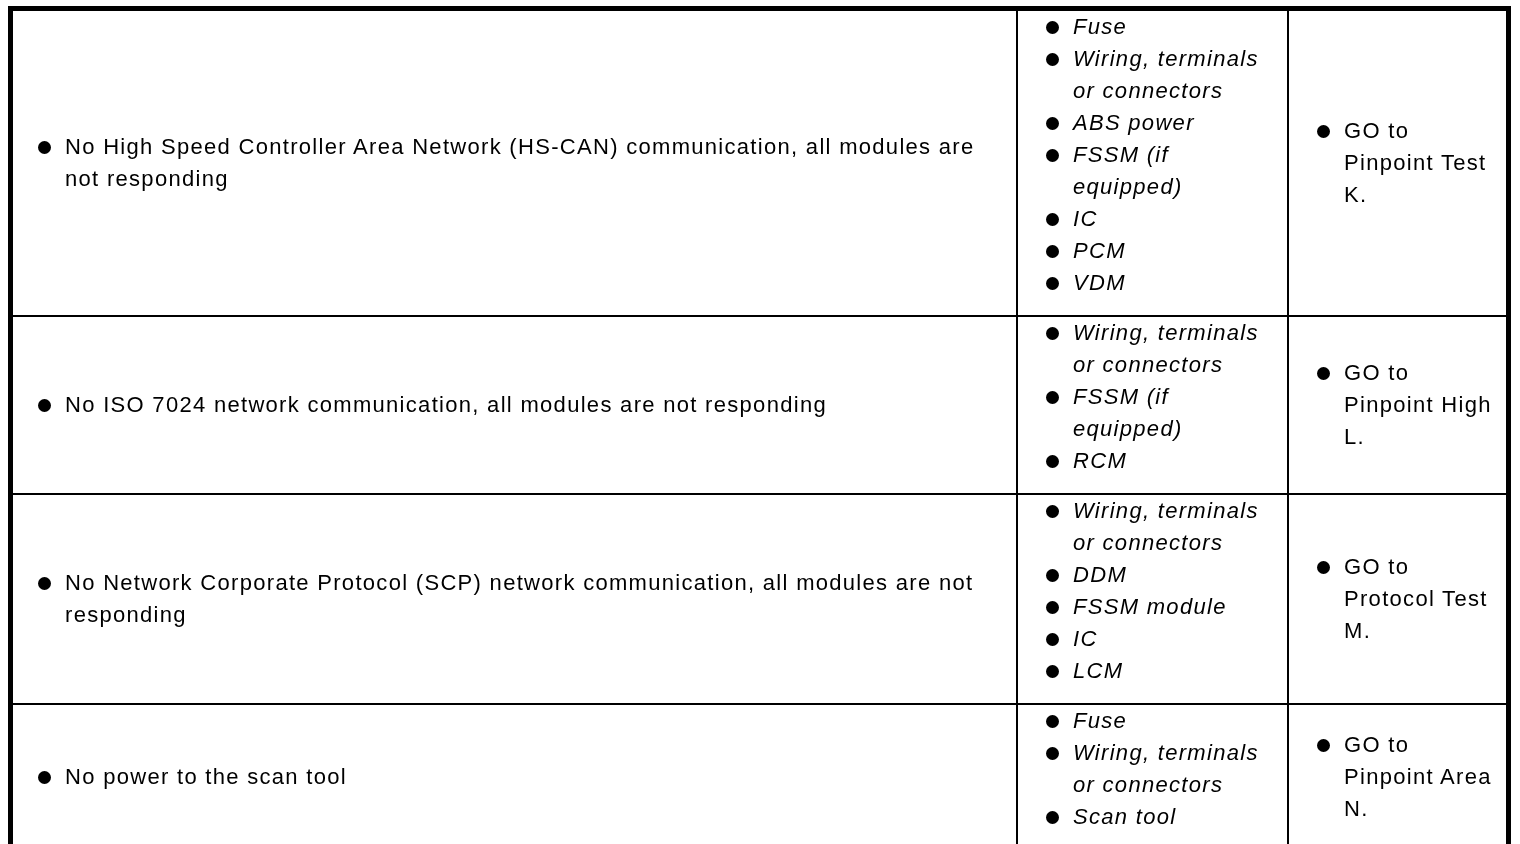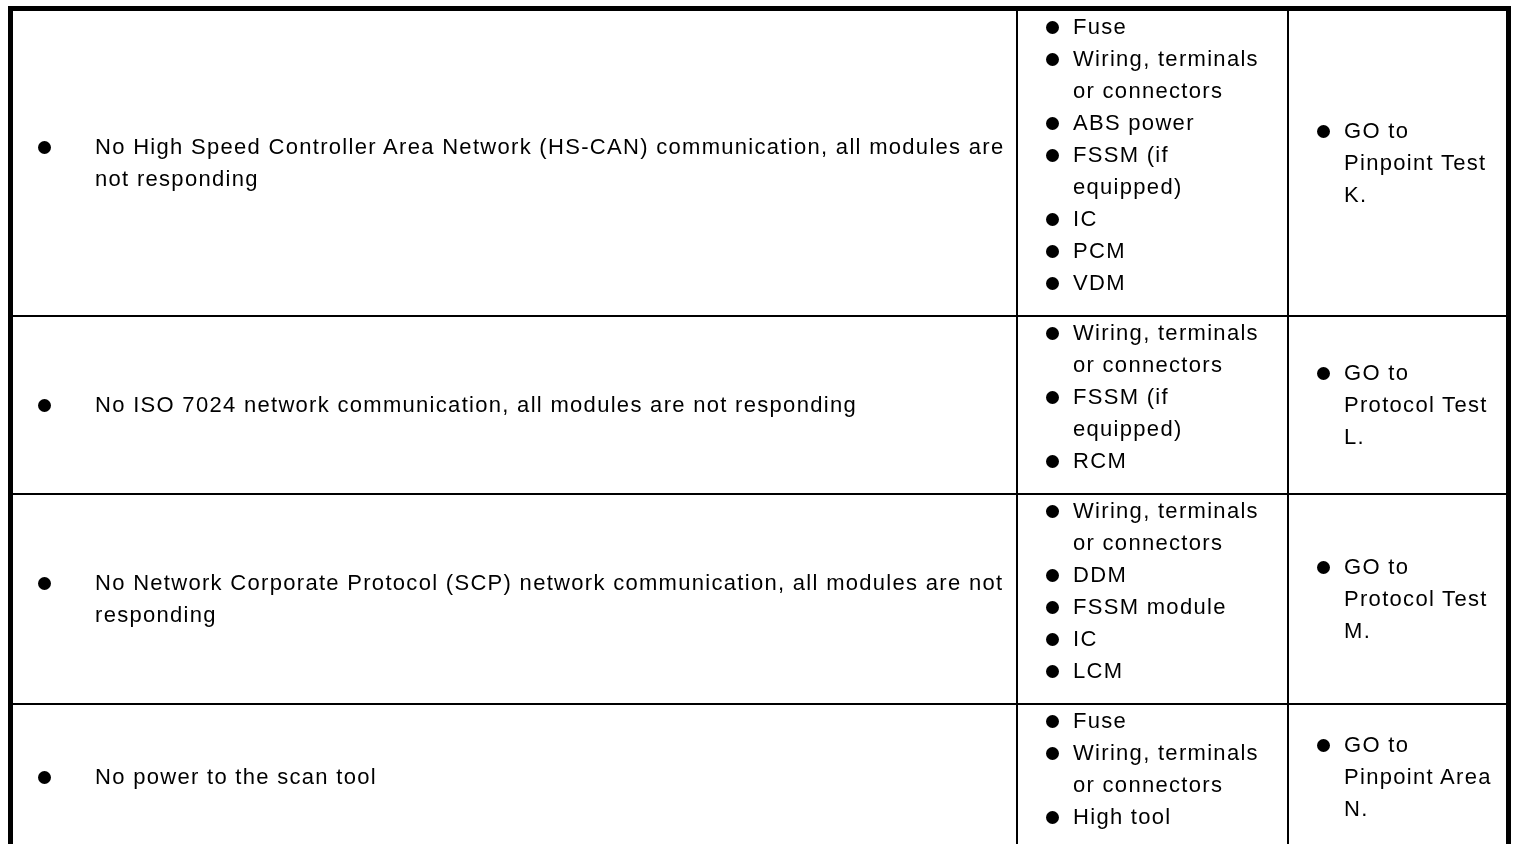--- a/index.html
+++ b/index.html
@@ -54,24 +54,24 @@
   }
   .bullet {
     flex: 0 0 auto;
     width: 13px;
     height: 13px;
     border-radius: 50%;
     background: #000000;
     margin: 10px 14px 0 0;
   }
   td.symptom-cell { padding: 0 10px 0 25px; }
-  td.sources-cell { padding: 0 4px 16px 28px; }
+  td.sources-cell { padding: 0 4px 16px 28px; font-style: italic; }
   td.action-cell  { padding: 0 4px 0 28px; }
 
-  .symptom-cell .txt { max-width: 945px; margin-left: 30px; }
+  .symptom-cell .txt { max-width: 945px; }
   .sources-cell .txt { width: 190px; }
   .action-cell  .txt { width: 150px; }
 </style>
 </head>
 <body>
 
 <div class="page">
   <div class="table-frame">
     <table class="diag-table">
       <colgroup>
@@ -143,21 +143,21 @@
               <span class="txt">FSSM (if equipped)</span>
             </div>
             <div class="li">
               <span class="bullet"></span>
               <span class="txt">RCM</span>
             </div>
           </td>
           <td class="action-cell">
             <div class="li">
               <span class="bullet"></span>
-              <span class="txt">GO to Protocol Test L.</span>
+              <span class="txt">GO to Pinpoint High L.</span>
             </div>
           </td>
         </tr>
 
         <tr class="r2">
           <td class="symptom-cell">
             <div class="li">
               <span class="bullet"></span>
               <span class="txt">No Network Corporate Protocol (SCP) network communication, all modules are not responding</span>
             </div>
@@ -203,21 +203,21 @@
             <div class="li">
               <span class="bullet"></span>
               <span class="txt">Fuse</span>
             </div>
             <div class="li">
               <span class="bullet"></span>
               <span class="txt">Wiring, terminals or connectors</span>
             </div>
             <div class="li">
               <span class="bullet"></span>
-              <span class="txt">High tool</span>
+              <span class="txt">Scan tool</span>
             </div>
           </td>
           <td class="action-cell">
             <div class="li">
               <span class="bullet"></span>
               <span class="txt">GO to Pinpoint Area N.</span>
             </div>
           </td>
         </tr>
 

